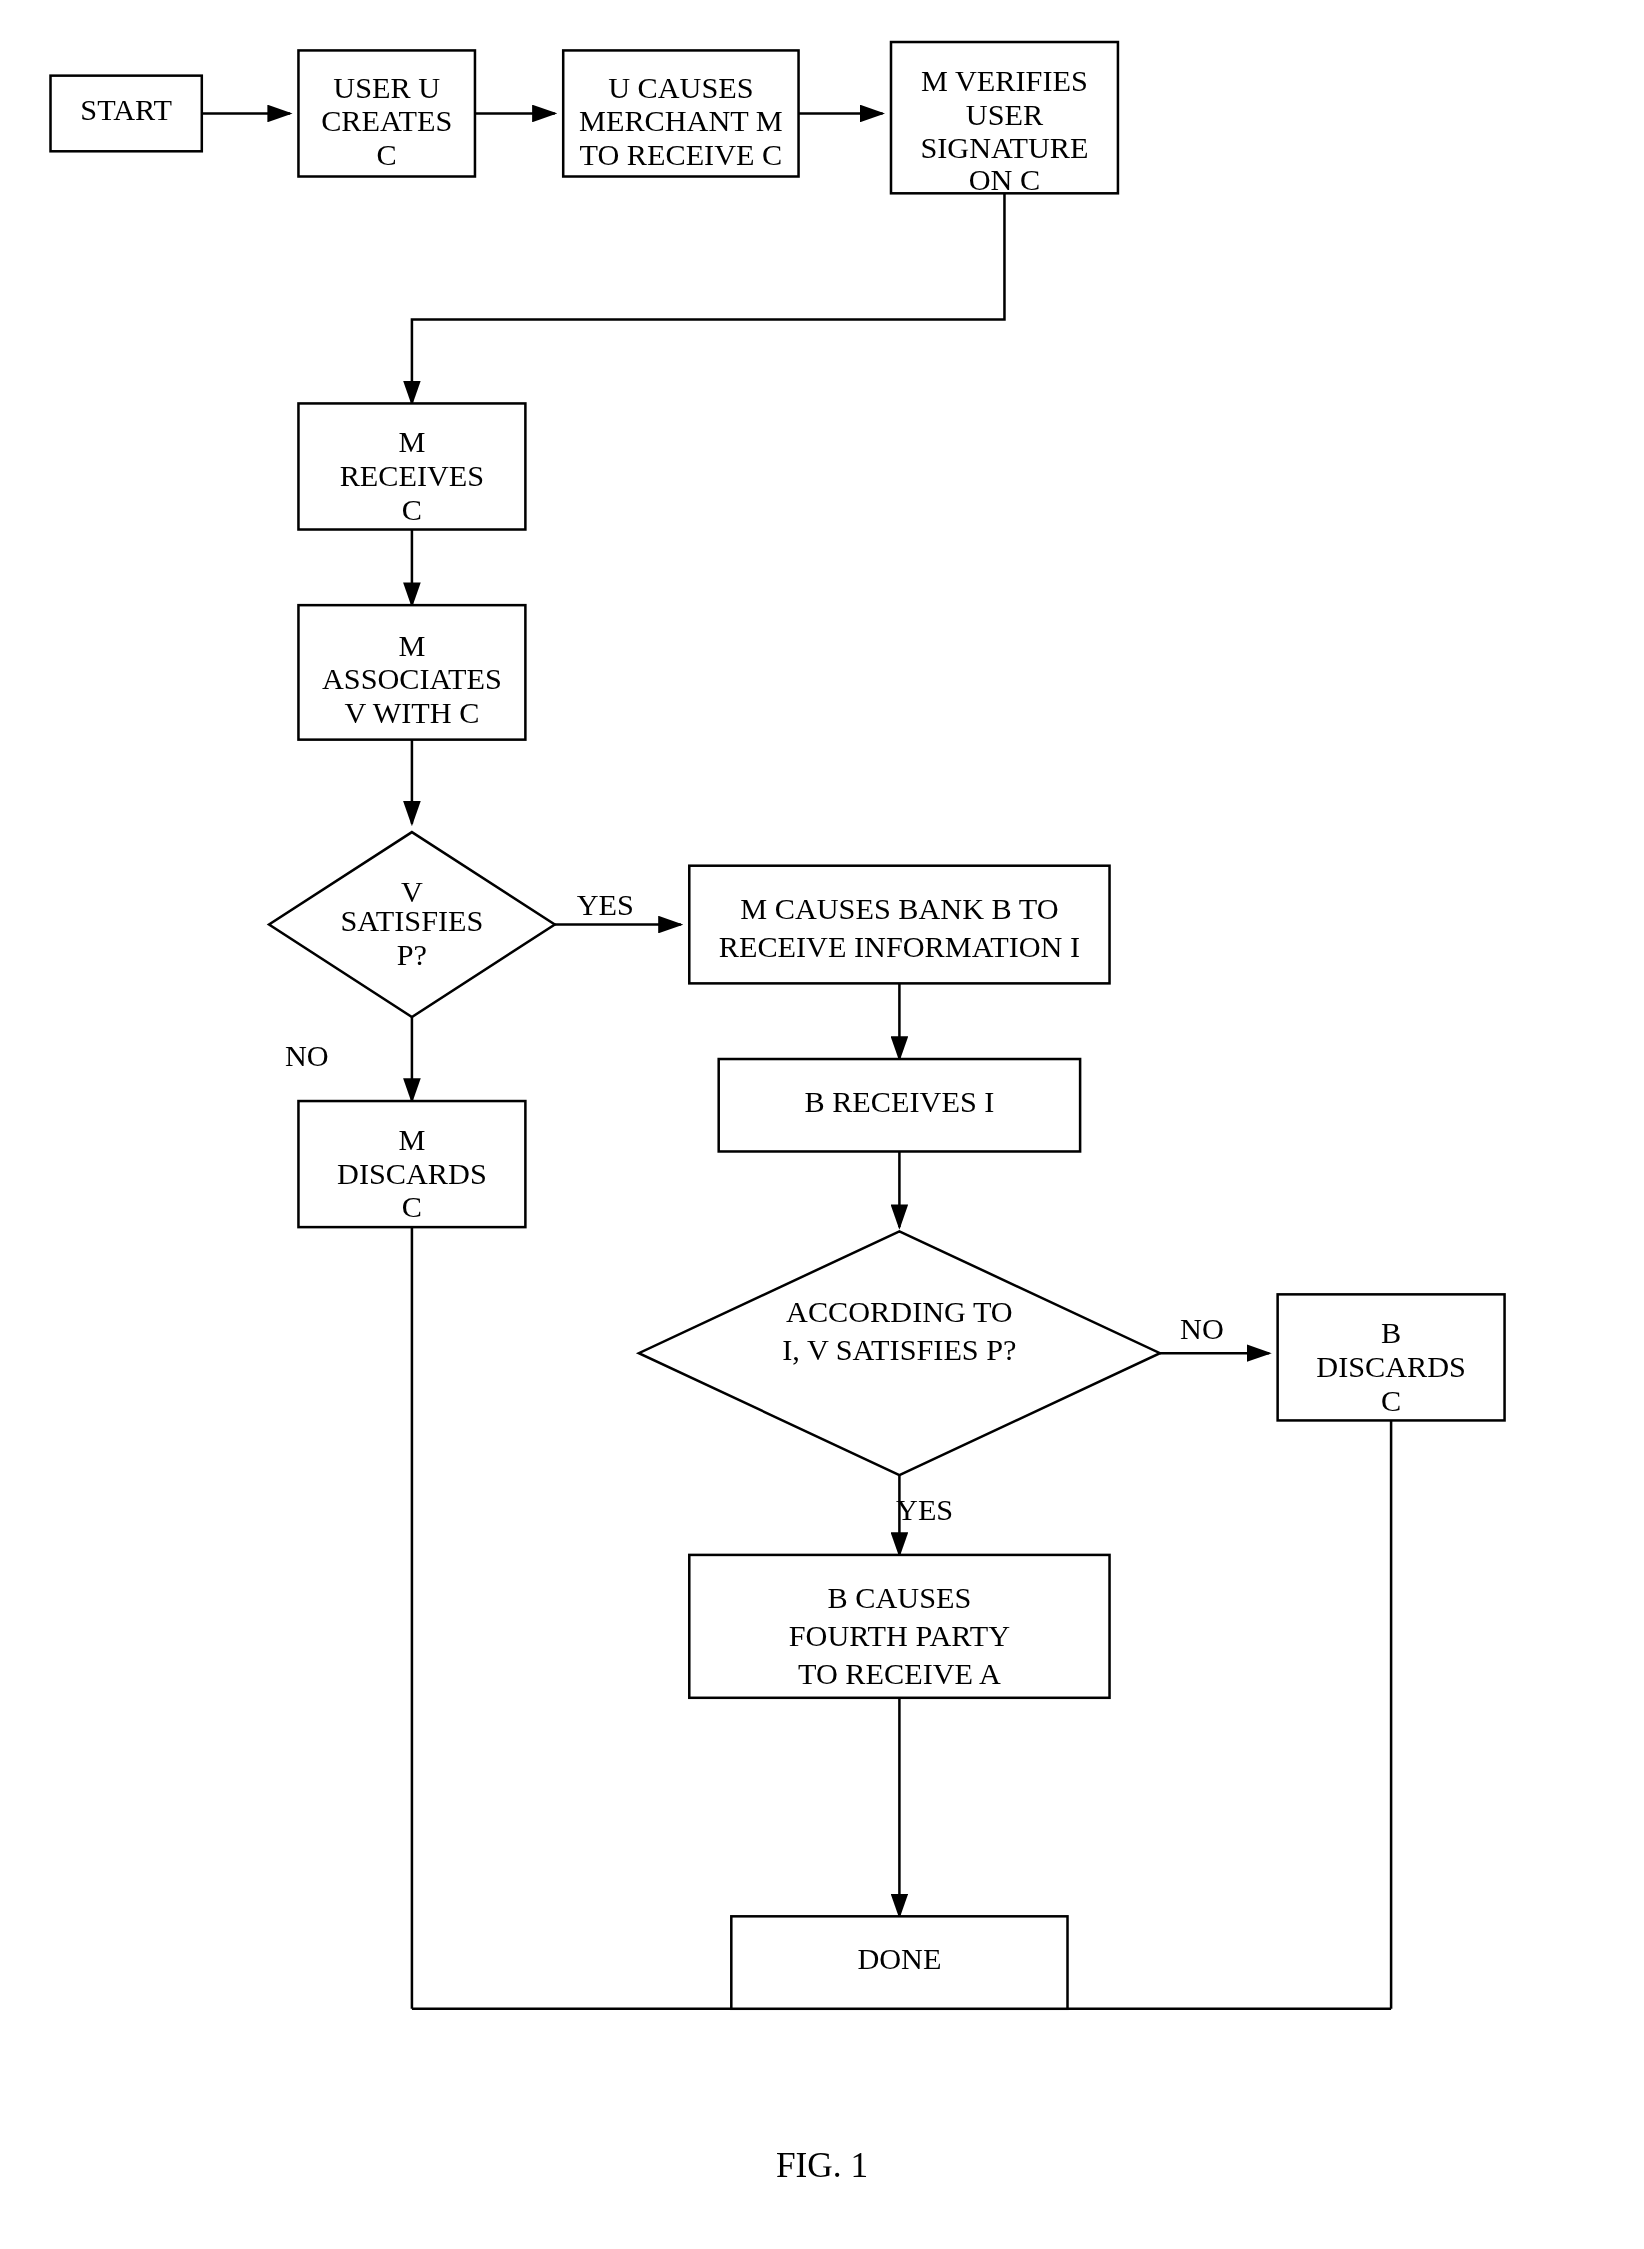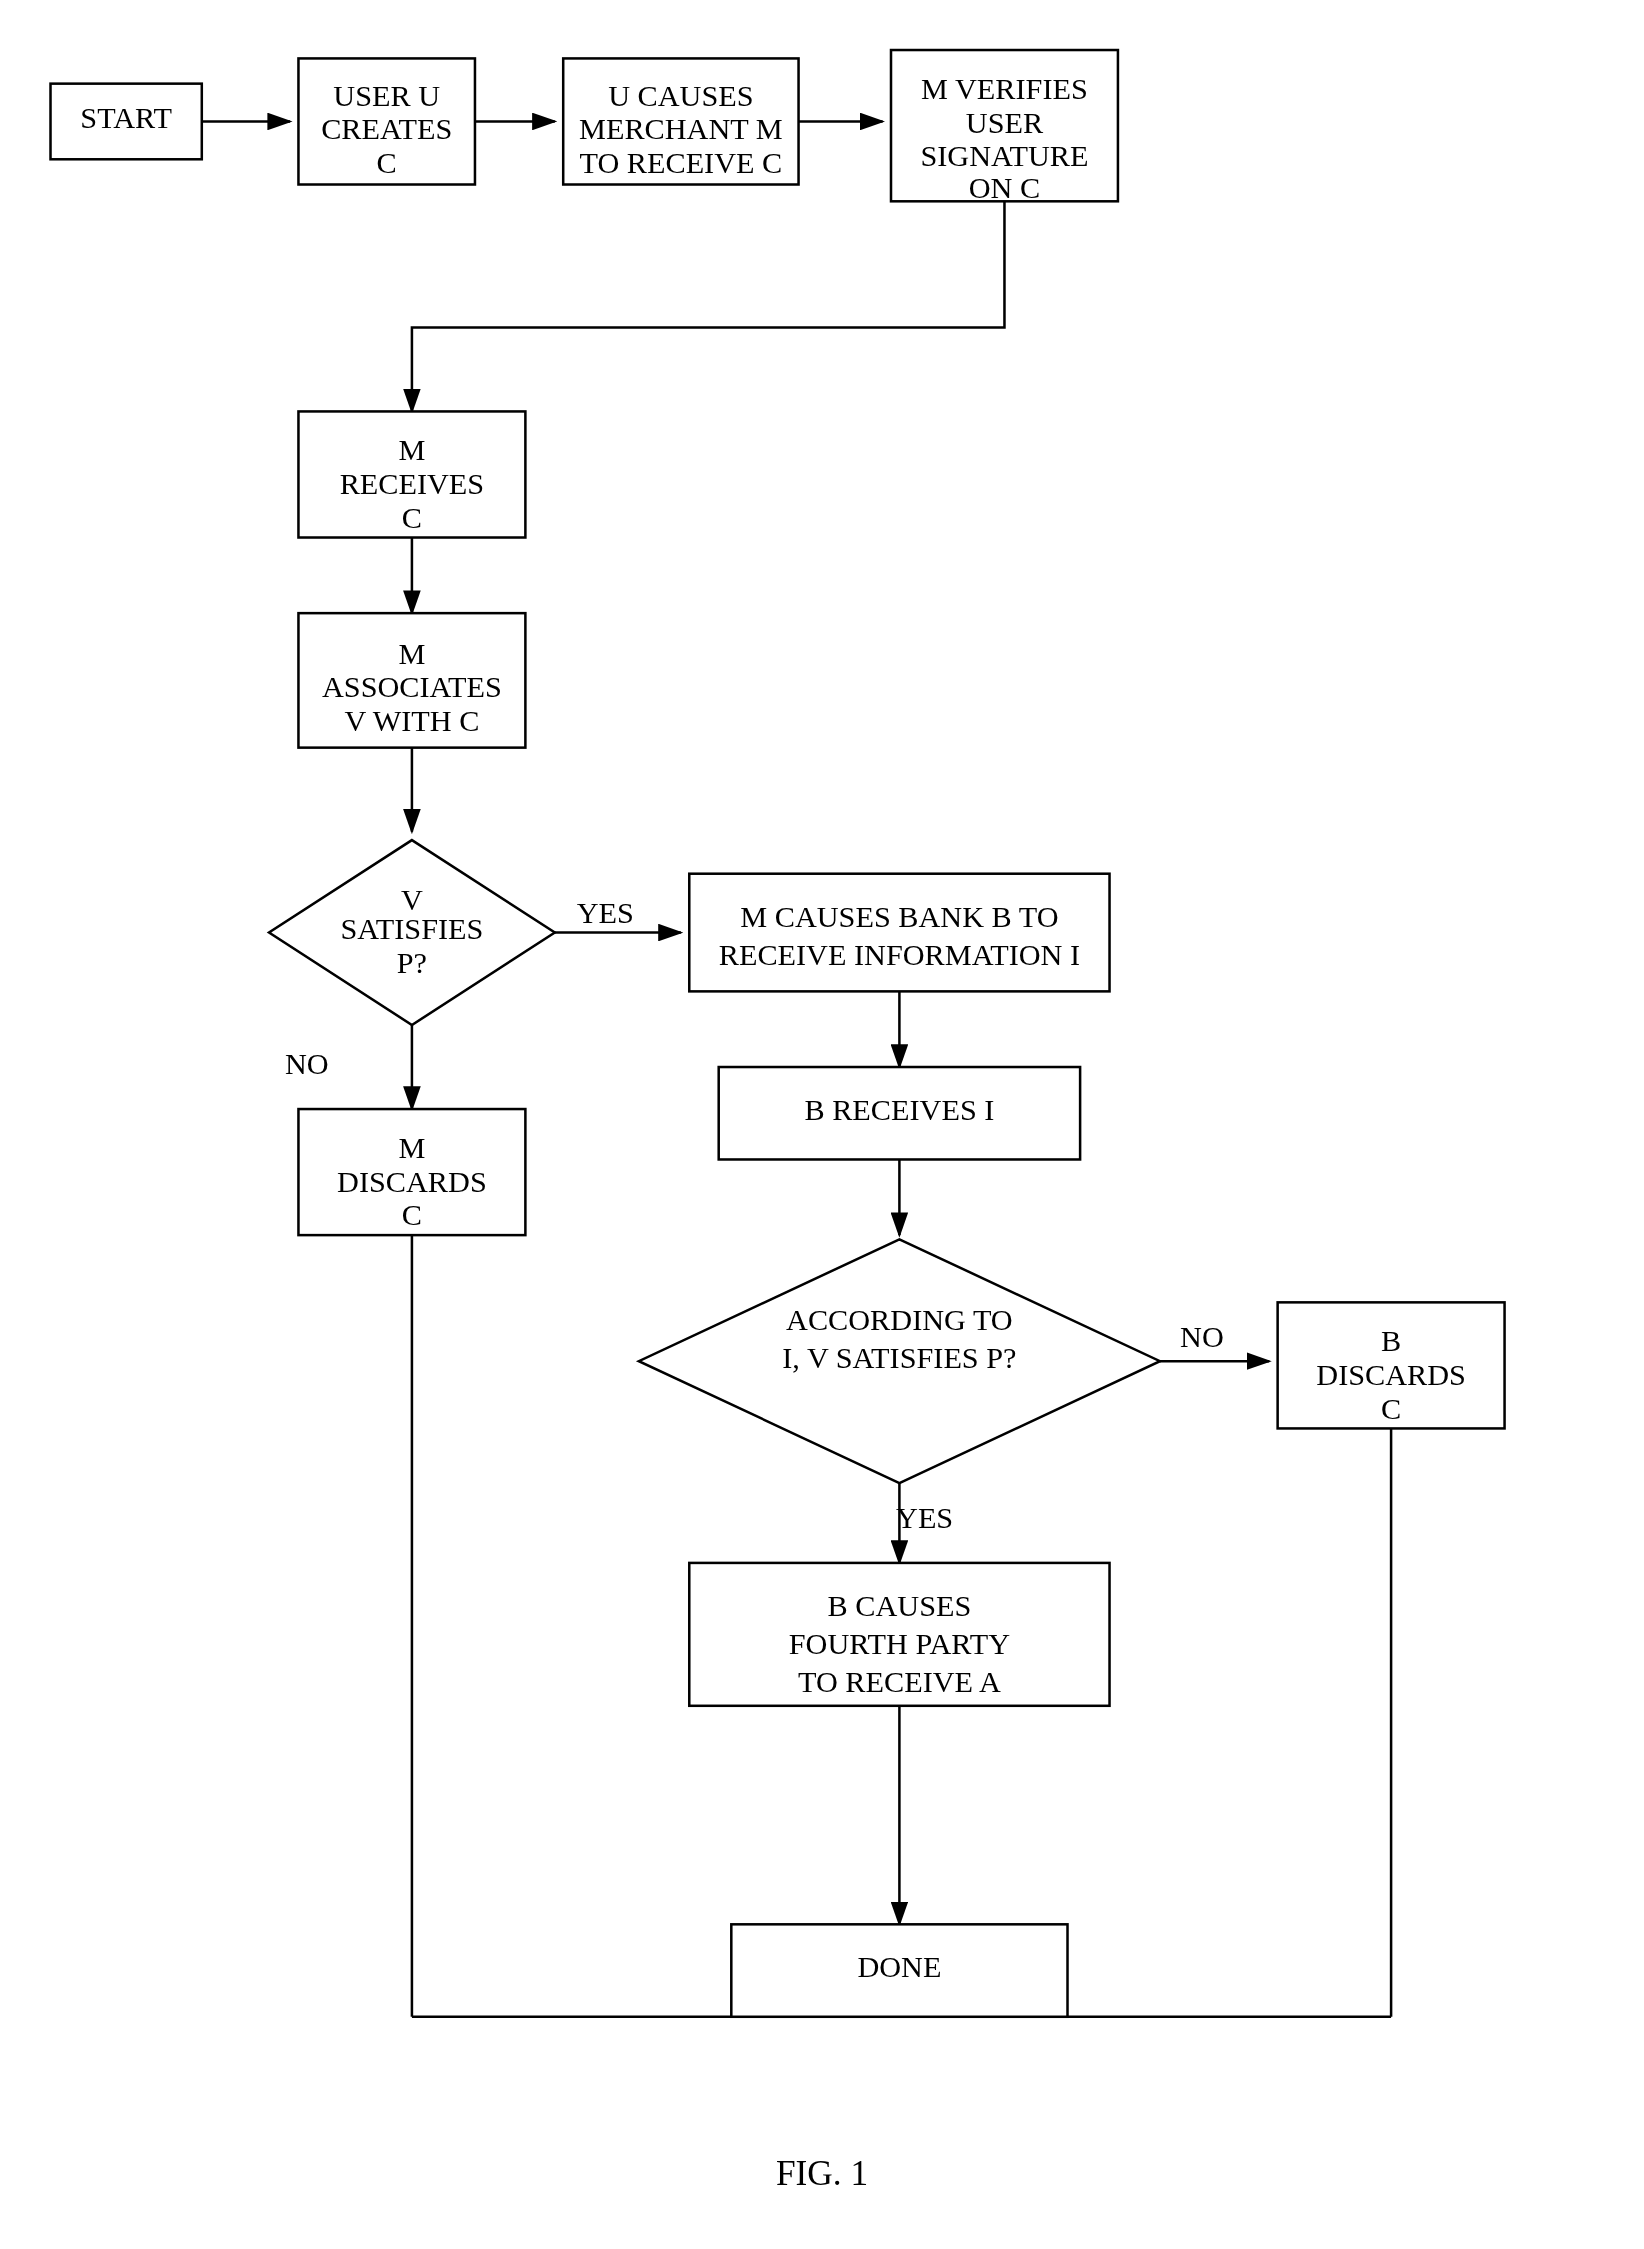--- a/index.html
+++ b/index.html
@@ -7,21 +7,21 @@
       background: #fff;
       font-family: 'Times New Roman', Times, serif;
       width: 1645px;
       min-height: 2250px;
       position: relative;
       overflow: hidden;
     }
 
     .diagram-container {
       position: absolute;
-      top: 8px;
+      top: 0;
       left: 0;
       width: 1645px;
       height: 1696px;
       text-align: center;
     }
 
     svg {
       width: 1645px;
       height: 2250px;
     }

